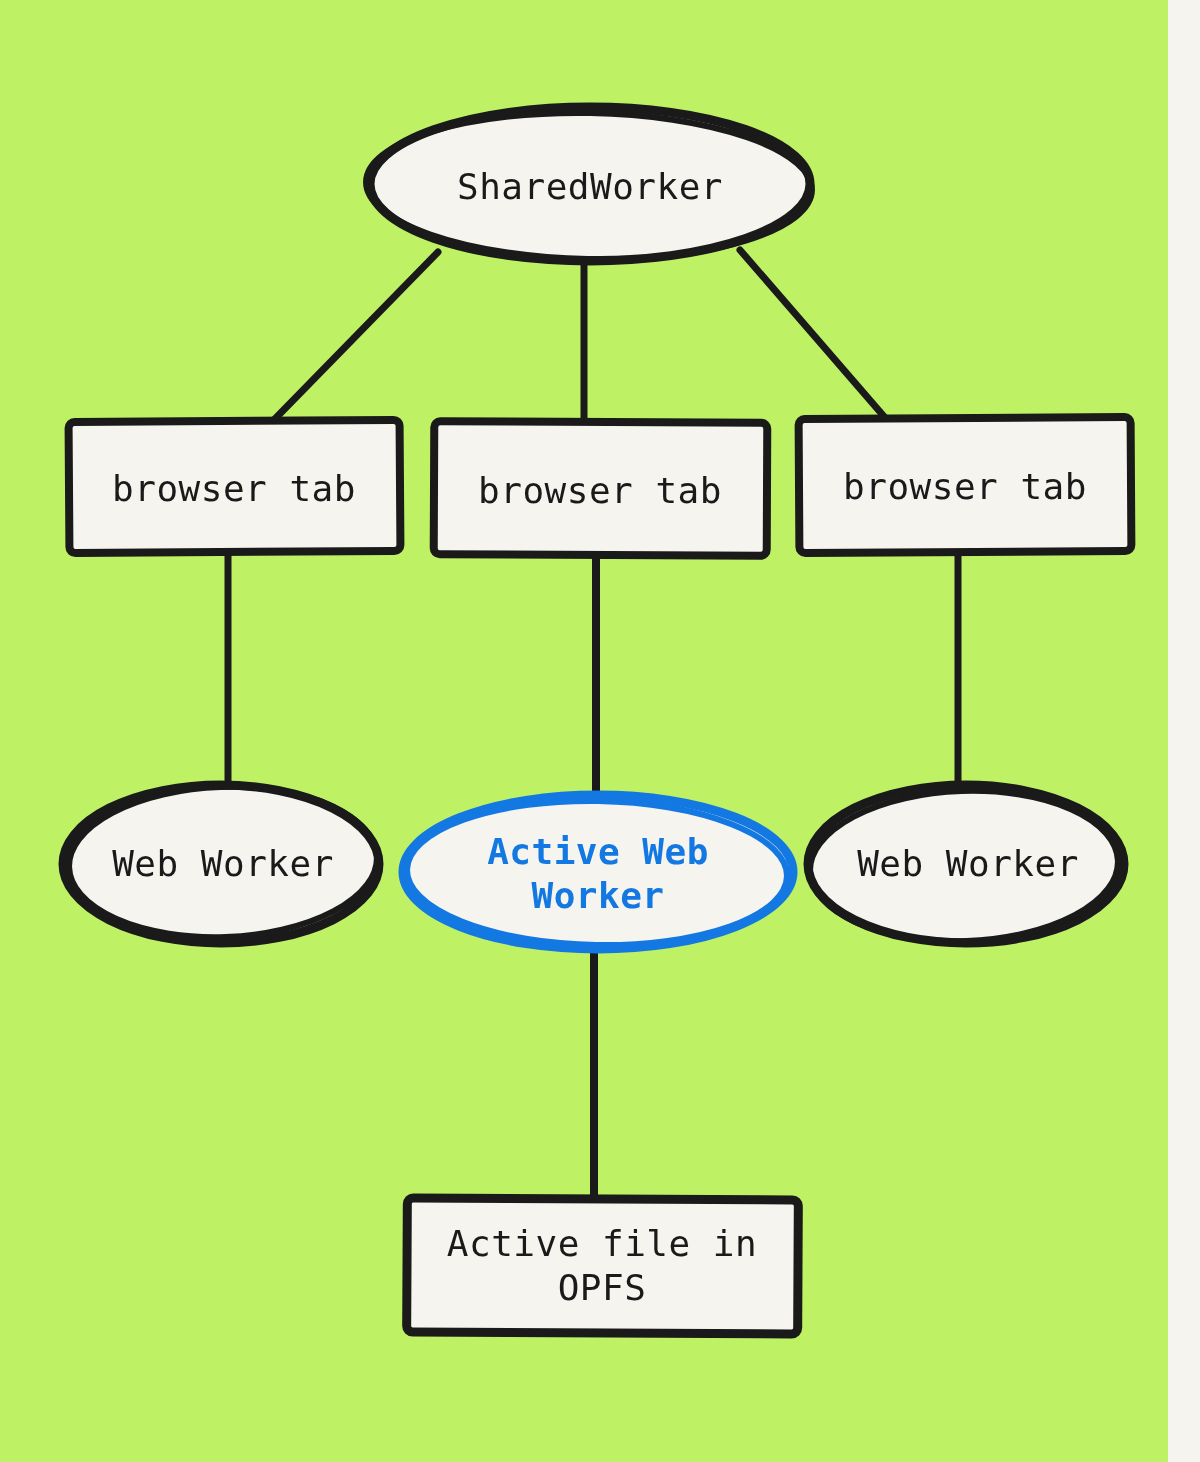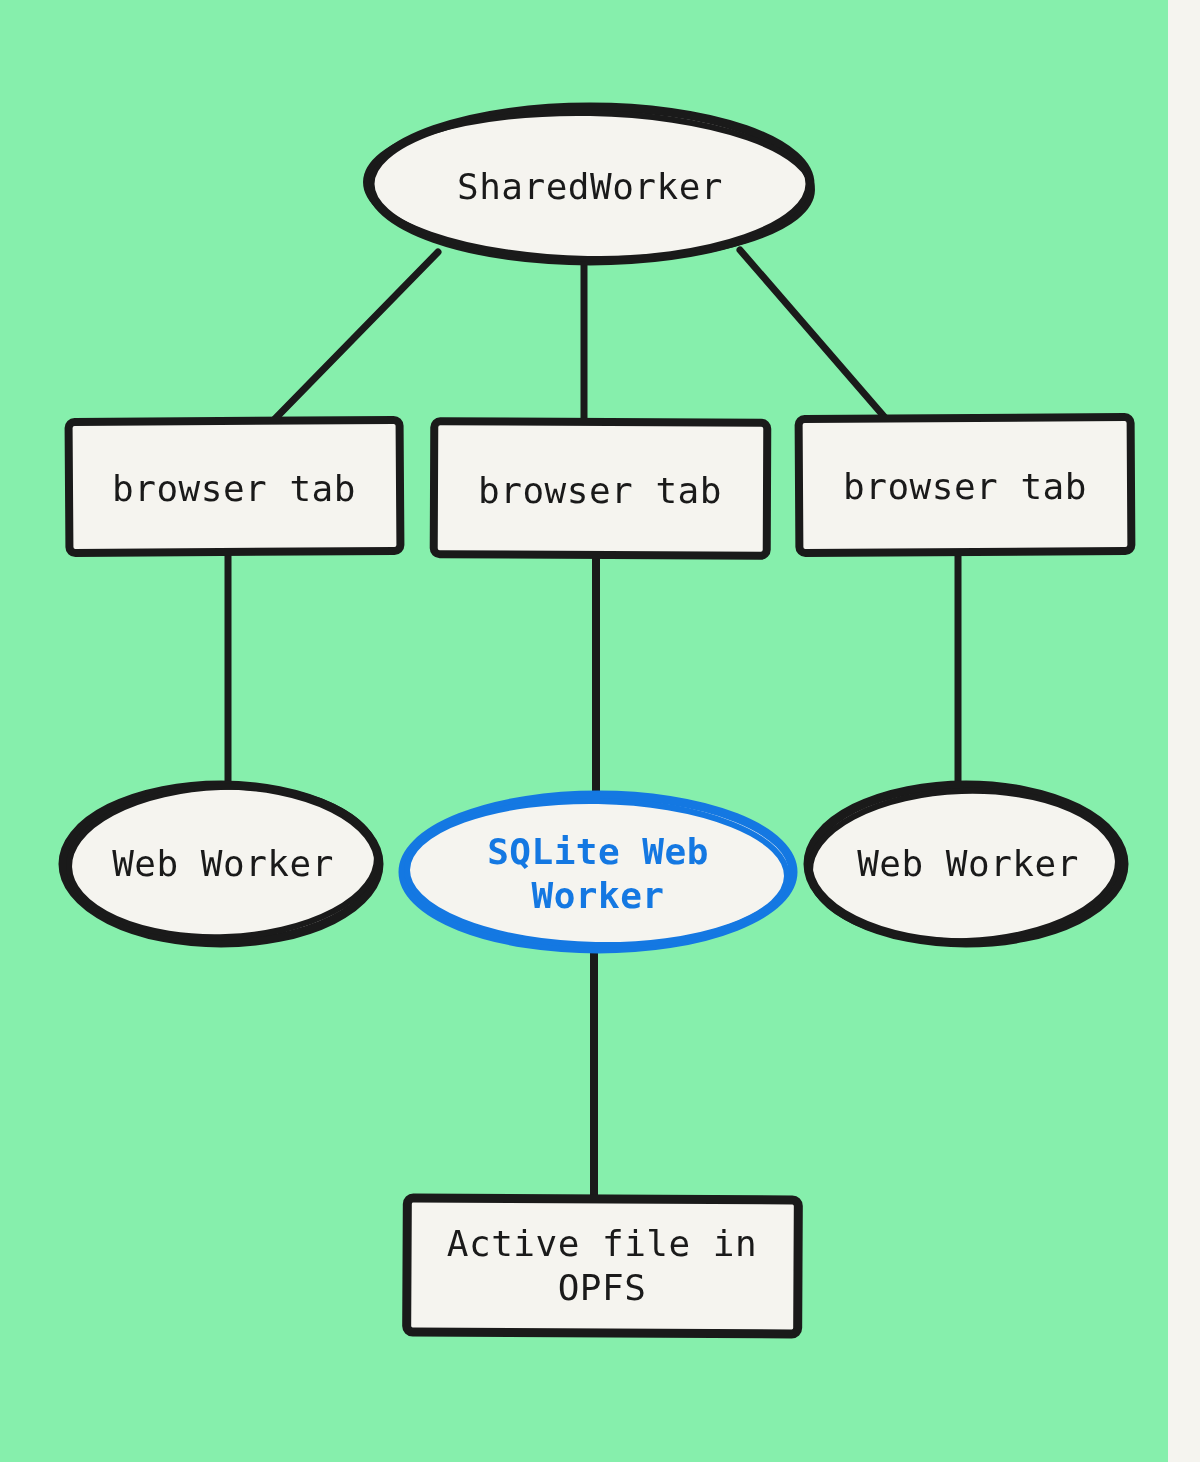--- a/index.html
+++ b/index.html
@@ -4,21 +4,21 @@
 <style>
   html, body {
     margin: 0;
     padding: 0;
     background: #f5f4ef;
   }
   .stage {
     position: relative;
     width: 1168px;
     height: 1462px;
-    background: #86efac;
+    background: #bef264;
     font-family: "DejaVu Sans Mono", "Liberation Mono", monospace;
     overflow: hidden;
   }
   .stage svg {
     position: absolute;
     left: 0;
     top: 0;
   }
   .node-label {
     position: absolute;
@@ -86,19 +86,19 @@
   <div class="node-label" style="left:590px; top:187px;">SharedWorker</div>
 
   <div class="node-label" style="left:234px; top:489px;">browser tab</div>
 
   <div class="node-label" style="left:600px; top:491px;">browser tab</div>
 
   <div class="node-label" style="left:965px; top:487px;">browser tab</div>
 
   <div class="node-label" style="left:223px; top:864px;">Web Worker</div>
 
-  <div class="node-label wrap accent" style="left:598px; top:874px; width:290px;">SQLite Web Worker</div>
+  <div class="node-label wrap accent" style="left:598px; top:874px; width:290px;">Active Web Worker</div>
 
   <div class="node-label" style="left:968px; top:864px;">Web Worker</div>
 
   <div class="node-label wrap" style="left:602px; top:1266px; width:350px;">Active file in OPFS</div>
 
 </div>
 
 </body></html>

